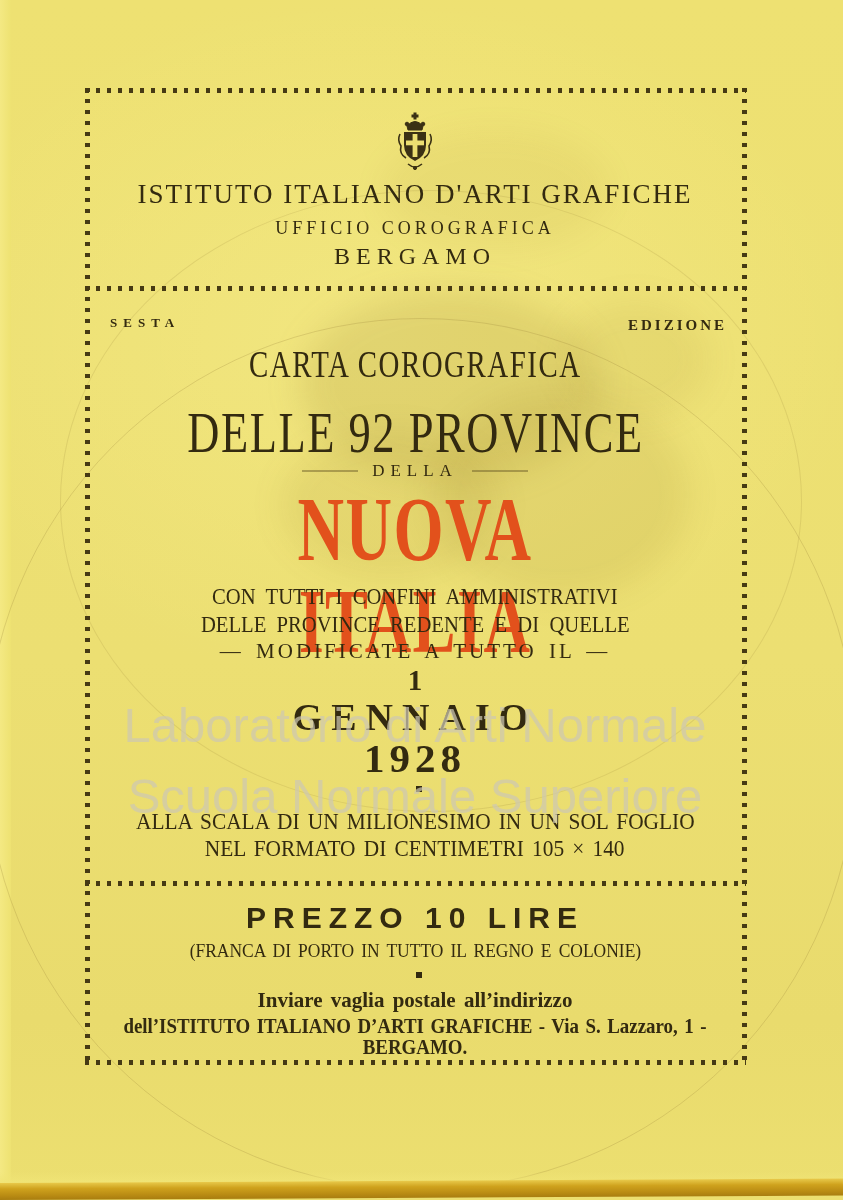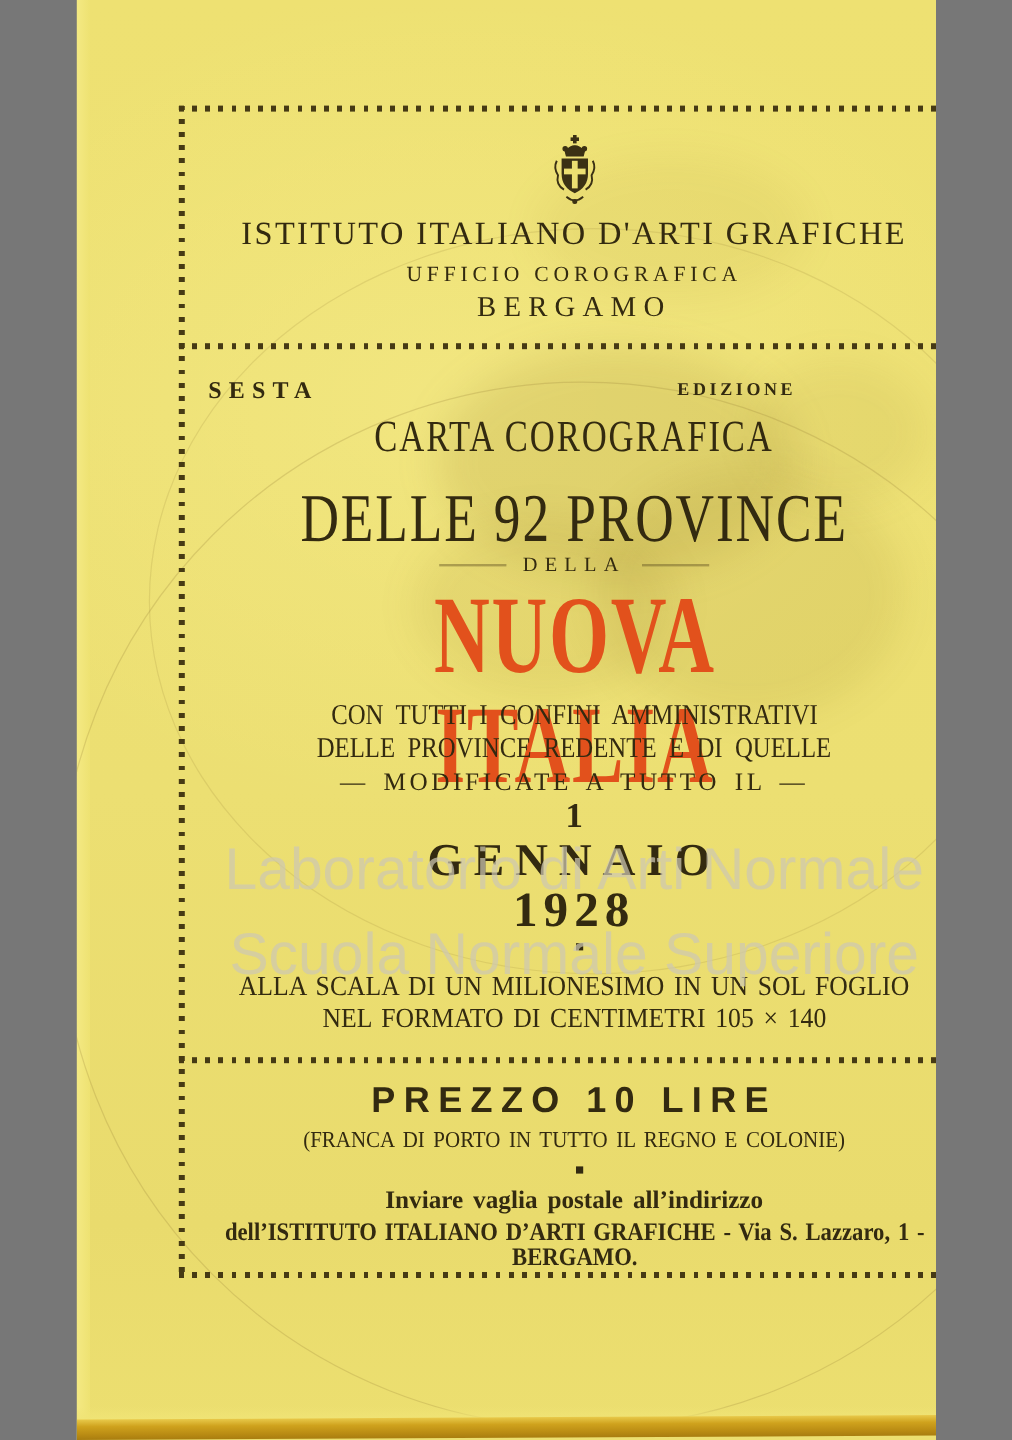--- a/index.html
+++ b/index.html
@@ -7,21 +7,21 @@
     --paper-light:#f2e77c;
     --ink:#332a10;
     --dot:#463a14;
     --red:#e2511c;
     --ghost:rgba(143,120,32,0.16);
     --wm:rgba(205,199,177,0.72);
   }
   html,body{margin:0;padding:0;background:#777;}
   .sheet{
     position:relative;
-    width:716px;height:1200px;
+    width:843px;height:1200px;
     margin:0 auto;
     overflow:hidden;
     background:
       radial-gradient(ellipse 700px 500px at 45% 28%, rgba(255,248,170,.25), rgba(0,0,0,0) 70%),
       linear-gradient(180deg,#eee172 0%, #ecdf72 55%, #e9db6d 85%, #ecdf70 100%);
     font-family:"Liberation Serif", serif;
     color:var(--ink);
   }
   
   .edge-left{position:absolute;left:0;top:0;width:11px;height:1200px;background:linear-gradient(90deg,#f4e983,#eee272);}
@@ -46,21 +46,21 @@
   .bd-right{left:742px;top:88px;height:977px;}
   .divider-1{left:85px;top:286px;width:661px;}
   .divider-2{left:85px;top:881px;width:661px;}
   
   .row{position:absolute;left:85px;width:660px;text-align:center;line-height:1;}
   .cond{display:inline-block;transform-origin:center;}
   .crest{position:absolute;left:394px;top:112px;}
   .institute{top:181px;font-size:27px;letter-spacing:2px;}
   .office{top:219px;font-size:18px;letter-spacing:4px;}
   .city{top:244px;font-size:24px;letter-spacing:6px;}
-  .ed-left{position:absolute;left:110px;top:315px;font-size:20px;font-weight:bold;letter-spacing:6px;}
+  .ed-left{position:absolute;left:110px;top:315px;font-size:13px;font-weight:bold;letter-spacing:6px;}
   .ed-right{position:absolute;right:116px;top:317px;font-size:15px;font-weight:bold;letter-spacing:3px;}
   .title1{top:346px;font-size:37px;}
   .title1 .cond{transform:scaleX(.78);letter-spacing:2px;}
   .title2{top:404px;font-size:57px;}
   .title2 .cond{transform:scaleX(.78);letter-spacing:2px;}
   .della-row{top:462px;font-size:17px;letter-spacing:6px;font-family:Liberation Serif, serif;}
   .dash{display:inline-block;width:56px;height:2px;background:rgba(100,84,35,.45);vertical-align:middle;margin:0 14px 3px 14px;}
   .main-title{top:483px;font-size:92px;font-weight:bold;color:var(--red);}
   .main-title .cond{transform:scaleX(.70);letter-spacing:2px;}
   .sub1{top:584px;font-size:24px;}

